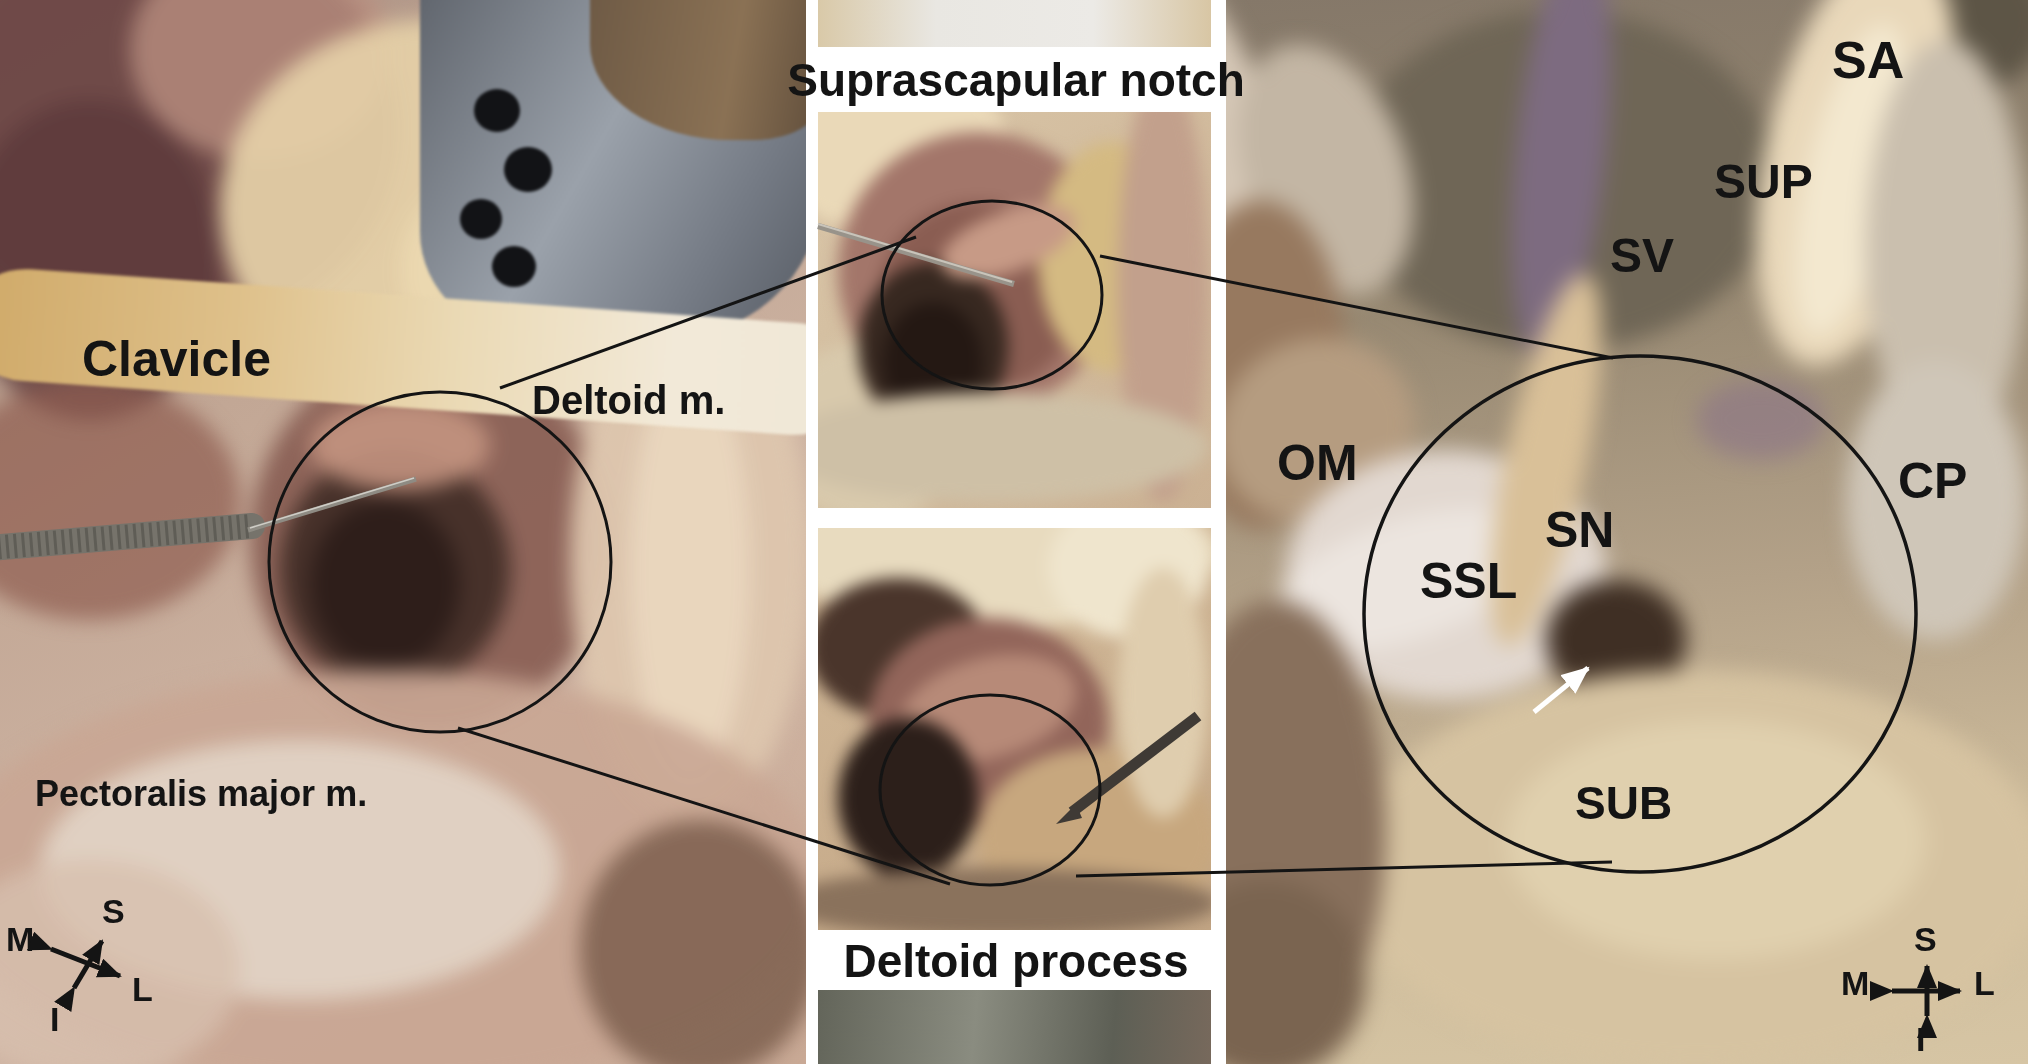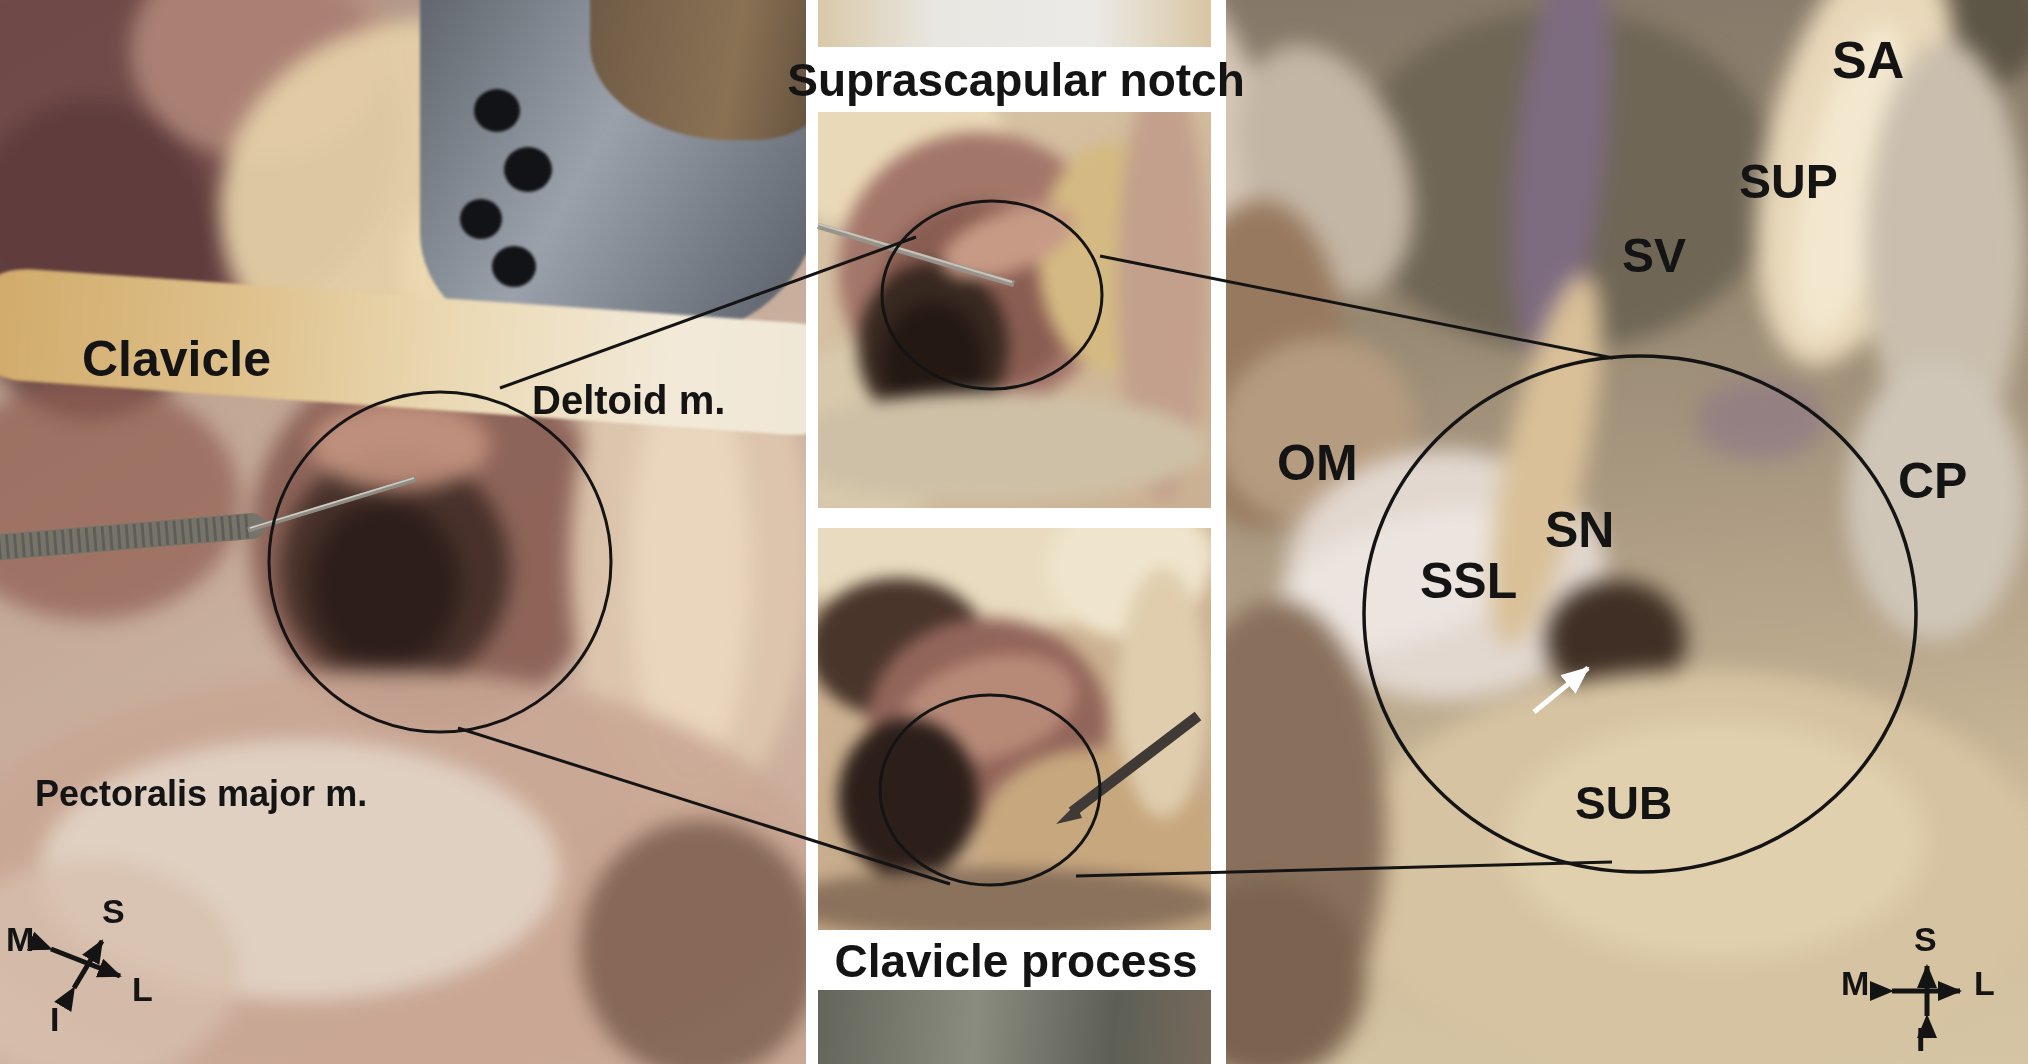--- a/index.html
+++ b/index.html
@@ -105,21 +105,21 @@
       <i style="left:70px;top:110px;width:240px;height:210px;background:#92655a;"></i>
       <i style="left:100px;top:150px;width:180px;height:100px;background:#b78a78;transform:rotate(-15deg);"></i>
       <i style="left:40px;top:210px;width:140px;height:160px;background:#2c1f1a;"></i>
       <i style="left:180px;top:240px;width:240px;height:180px;background:#c7a77e;"></i>
       <i style="left:320px;top:60px;width:90px;height:250px;background:#dfcdae;"></i>
       <i style="left:-20px;top:360px;width:440px;height:70px;background:#8a725c;"></i>
     </div>
   </div>
 
   <div class="band" style="left:806px;top:930px;width:420px;height:60px;">
-    <span class="lbl" style="top:8px;font-size:46px;">Clavicle process</span>
+    <span class="lbl" style="top:8px;font-size:46px;">Deltoid process</span>
   </div>
 
   <div class="panel" style="left:818px;top:990px;width:393px;height:74px;">
     <div class="base" style="background:linear-gradient(95deg,#63655a,#8a8c80 40%,#5d5f55 75%,#77695c);"></div>
   </div>
 
   <div class="panel" style="left:1226px;top:0;width:802px;height:1064px;">
     <div class="base" style="background:linear-gradient(175deg,#857869 0%,#93856f 25%,#b3a188 55%,#cfbd9c 80%,#d6c5a4 100%);"></div>
     <div class="blobs" style="filter:blur(11px);">
       <i style="left:140px;top:30px;width:430px;height:340px;background:#6f6656;"></i>
@@ -138,22 +138,22 @@
       <i style="left:60px;top:540px;width:280px;height:120px;background:#efe9e2;opacity:.8;transform:rotate(-18deg);"></i>
       <i style="left:300px;top:290px;width:80px;height:380px;background:#d9c098;transform:rotate(12deg);"></i>
       <i style="left:340px;top:600px;width:140px;height:120px;background:#3f2f24;"></i>
       <i style="left:140px;top:690px;width:700px;height:400px;background:#d6c3a1;"></i>
       <i style="left:300px;top:740px;width:420px;height:240px;background:#e0d0ae;"></i>
       <i style="left:-40px;top:620px;width:220px;height:460px;background:#88705c;"></i>
       <i style="left:-40px;top:900px;width:200px;height:200px;background:#7a6450;"></i>
     </div>
 
     <span class="lbl" style="left:606px;top:34px;font-size:52px;">SA</span>
-    <span class="lbl" style="left:488px;top:158px;font-size:48px;margin-left:25px;">SUP</span>
-    <span class="lbl" style="left:384px;top:232px;font-size:48px;margin-left:12px;">SV</span>
+    <span class="lbl" style="left:488px;top:158px;font-size:48px;">SUP</span>
+    <span class="lbl" style="left:384px;top:232px;font-size:48px;">SV</span>
     <span class="lbl" style="left:51px;top:438px;font-size:50px;">OM</span>
     <span class="lbl" style="left:672px;top:456px;font-size:50px;">CP</span>
     <span class="lbl" style="left:319px;top:505px;font-size:50px;">SN</span>
     <span class="lbl" style="left:194px;top:556px;font-size:50px;">SSL</span>
     <span class="lbl" style="left:349px;top:780px;font-size:46px;">SUB</span>
 
 
     <span class="lbl" style="left:688px;top:922px;font-size:34px;">S</span>
     <span class="lbl" style="left:615px;top:966px;font-size:34px;">M</span>
     <span class="lbl" style="left:748px;top:966px;font-size:34px;">L</span>

